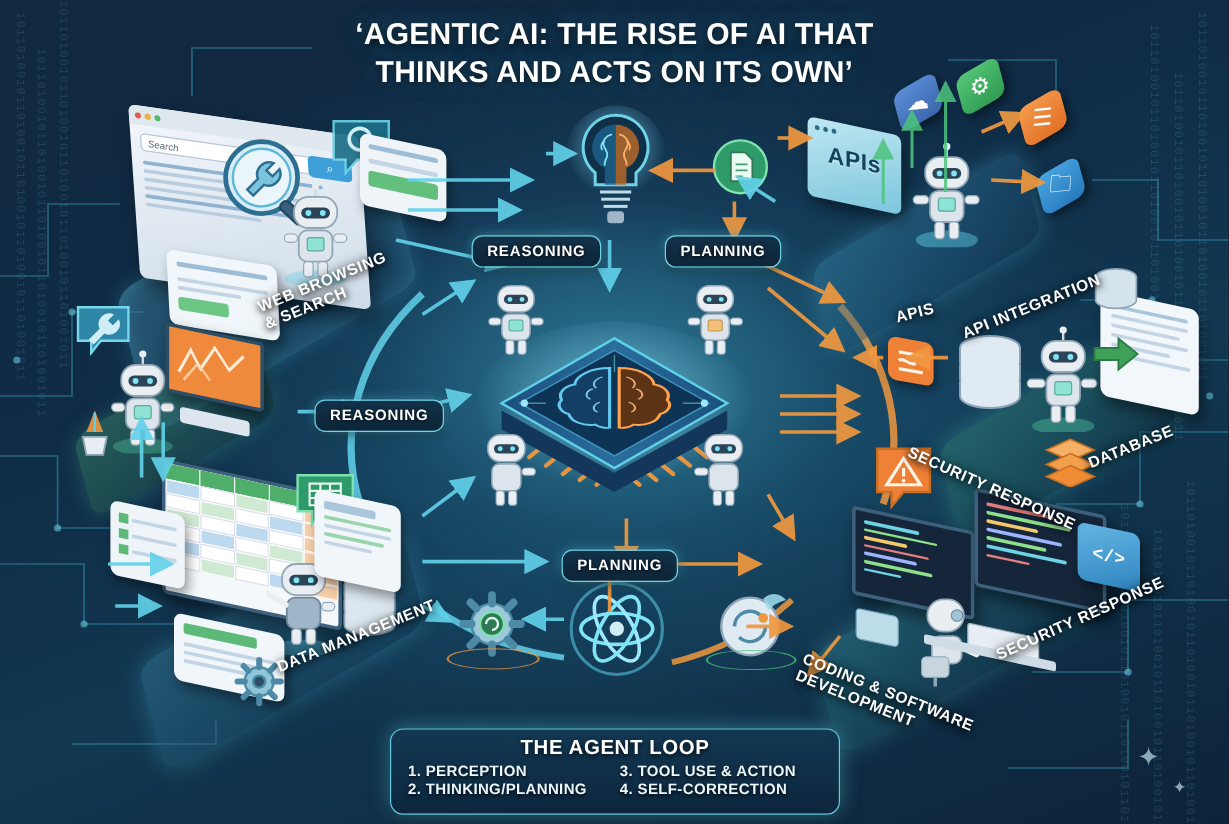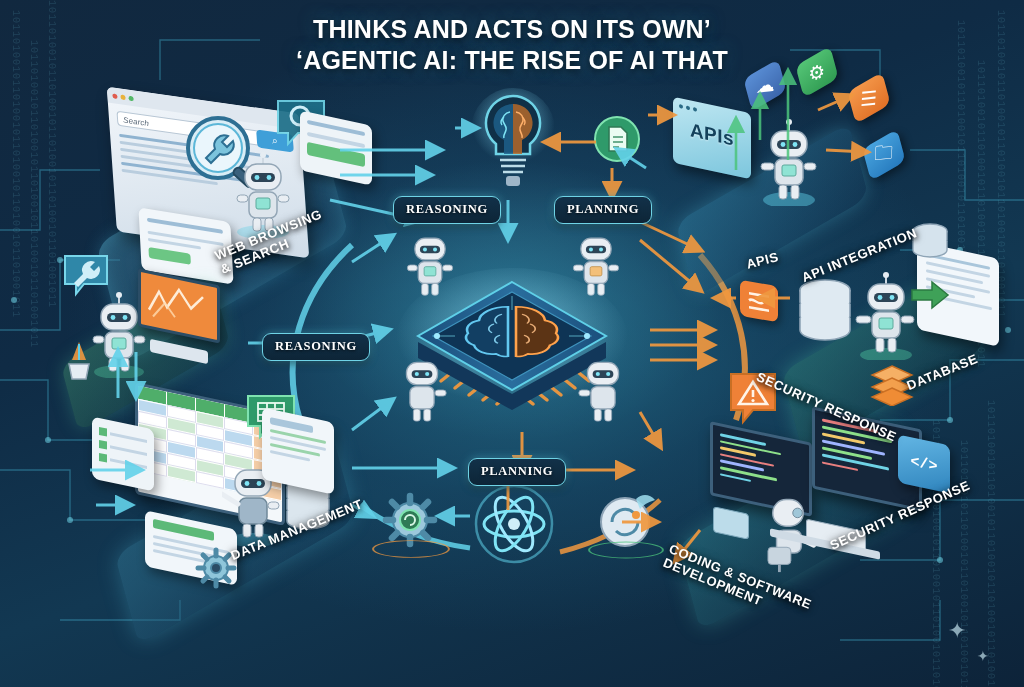--- a/index.html
+++ b/index.html
@@ -27,21 +27,20 @@
   }
   
   .pill{
     position:absolute;z-index:35;
     background:linear-gradient(180deg,#123149 0%,#0d2537 100%);
     border:1.5px solid #6fd3e6;border-radius:9px;
     color:#fff;font-weight:bold;font-size:12.5px;letter-spacing:.7px;
     padding:5px 12px 6px;white-space:nowrap;
     box-shadow:0 0 10px rgba(90,205,230,.45),0 3px 7px rgba(0,0,0,.5);
     text-shadow:0 1px 3px rgba(0,0,0,.8);
-    font-family:Liberation Serif, serif;
   }
   
   .ribbon{
     position:absolute;z-index:34;color:#fff;font-weight:bold;
     font-size:13px;letter-spacing:.6px;white-space:pre-line;line-height:1.12;
     text-shadow:0 2px 5px rgba(0,0,0,.85),0 0 9px rgba(0,0,0,.6);
     transform-origin:left top;
   }
   
   .plat{position:absolute;transform:rotate(-30deg) skewX(-15deg) scaleY(.62);
@@ -113,22 +112,22 @@
 
     <g fill="none" opacity=".85">
       <path d="M300 420 A230 190 0 0 1 352 245" stroke="#63d2ea" stroke-width="6"></path>
       <path d="M700 255 A230 190 0 0 1 736 420" stroke="#f0983f" stroke-width="6"></path>
       <path d="M360 505 A220 180 0 0 0 470 548" stroke="#63d2ea" stroke-width="5"></path>
       <path d="M660 500 A220 180 0 0 1 560 552" stroke="#f0983f" stroke-width="5"></path>
     </g>
   </svg>
 
   <div id="title">
+    <div>‘AGENTIC AI: THE RISE OF AI THAT</div>
     <div>THINKS AND ACTS ON ITS OWN’</div>
-    <div>‘AGENTIC AI: THE RISE OF AI THAT</div>
   </div>
 
   <div class="plat" style="left:95px;top:145px;width:255px;height:190px;
               background:linear-gradient(150deg,rgba(58,120,150,.55),rgba(28,70,100,.35));
               box-shadow:0 0 28px rgba(90,200,230,.30) inset,0 0 20px rgba(70,180,215,.25);"></div>
 
   <div class="card" style="left:113px;top:100px;width:190px;height:145px;
               background:linear-gradient(165deg,#f3f7fb,#cfdce8);
               transform:rotate(-4deg) skewY(12deg);
               box-shadow:4px 8px 16px rgba(0,0,0,.45);border-radius:6px;overflow:hidden;">
@@ -809,14 +808,23 @@
       <path d="M818 110 L850 96"></path>
         <path d="M826 150 L866 152"></path>
     </g>
     <g stroke="#4cc47c" stroke-width="2.6" fill="none" marker-end="url(#agr)" opacity=".85">
       <path d="M760 140 V96"></path>
         <path d="M788 160 V72"></path>
       <path d="M736 170 V120"></path>
     </g>
   </svg>
 
+  <div id="loopbox">
+    <h2>THE AGENT LOOP</h2>
+    <div class="loopgrid">
+      <div>1. PERCEPTION</div>
+      <div>3. TOOL USE &amp; ACTION</div>
+      <div>2. THINKING/PLANNING</div>
+      <div>4. SELF-CORRECTION</div>
+    </div>
+  </div>
 
 </div>
 
 </body></html>

